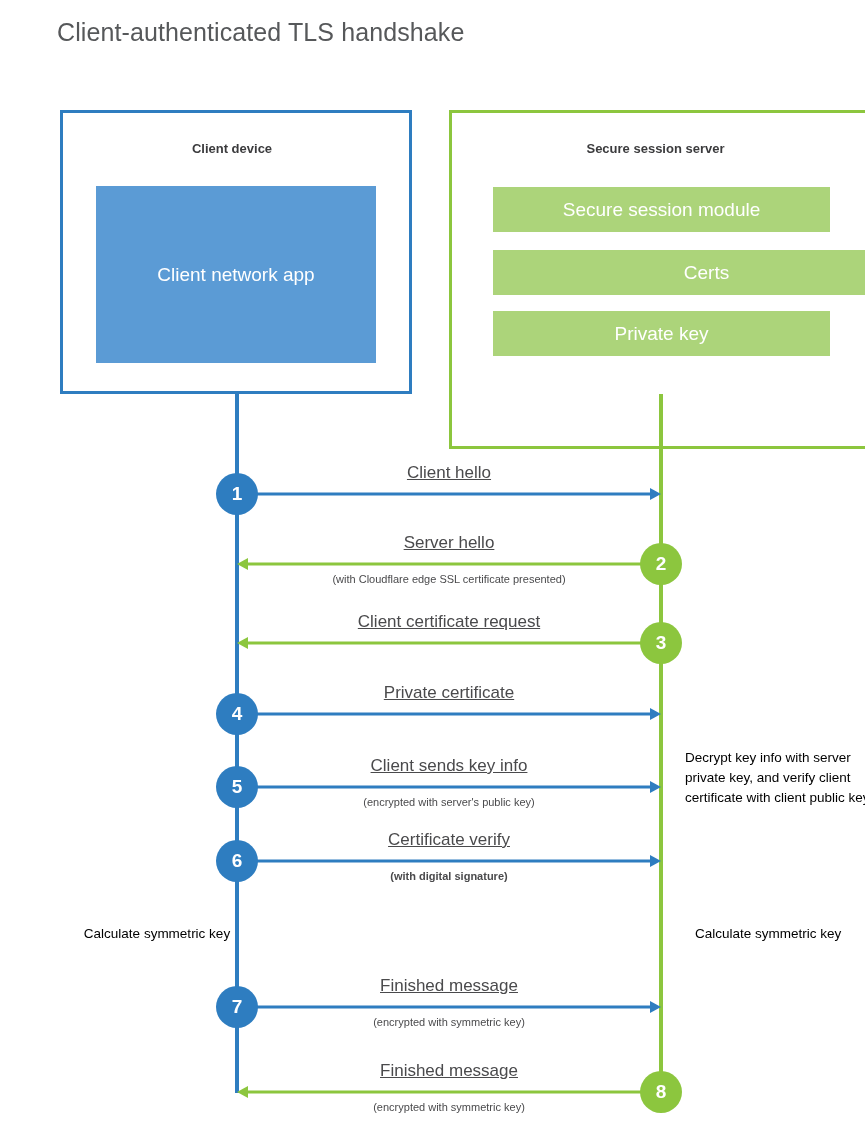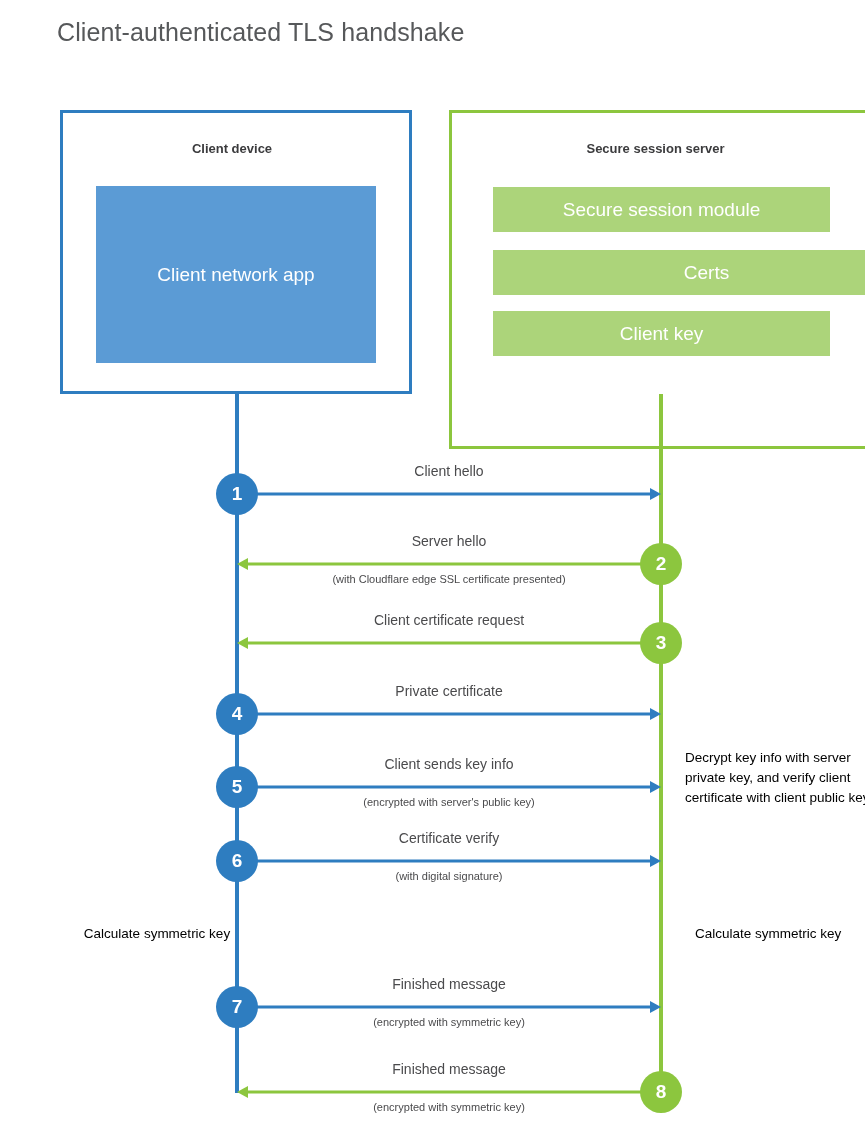--- a/index.html
+++ b/index.html
@@ -134,21 +134,22 @@
   }
 
   
   .msg-label {
     position: absolute;
     text-align: center;
     white-space: nowrap;
     color: #4a4a4c;
   }
   .msg-main {
-    font-size: 14px;
+    font-size: 17px;
+    text-decoration: underline;
   }
   .msg-sub {
     font-size: 11px;
   }
 
   
   .side-note {
     position: absolute;
     font-size: 13.5px;
     line-height: 1.48;
@@ -182,21 +183,21 @@
 
   <div class="actor-box" id="client-box">
     <div class="actor-title">Client device</div>
     <div id="client-app-block">Client network app</div>
   </div>
 
   <div class="actor-box" id="server-box">
     <div class="actor-title">Secure session server</div>
     <div class="server-bar" id="server-bar-0">Secure session module</div>
     <div class="server-bar" id="server-bar-1">Certs</div>
-    <div class="server-bar" id="server-bar-2">Client key</div>
+    <div class="server-bar" id="server-bar-2">Private key</div>
   </div>
 
   <div class="lifeline" id="client-lifeline"></div>
   <div class="lifeline" id="server-lifeline"></div>
 
   <div id="sequence-layer">
       <svg class="arrow-svg" width="428" height="18" style="left: 208px; top: 485px;">
         <line stroke="#2e7dc0" stroke-width="3" x1="2" y1="9" x2="415" y2="9"></line>
         <polygon fill="#2e7dc0" points="426,9 415,3 415,15"></polygon>
       </svg>
@@ -227,21 +228,21 @@
       </svg>
       <div class="step-circle client" style="top: 766px;">5</div>
       <div class="msg-label msg-main" style="left: 200px; width: 444px; top: 756px;">Client sends key info</div>
       <div class="msg-label msg-sub" style="left: 100px; width: 644px; top: 796px;">(encrypted with server's public key)</div>
       <svg class="arrow-svg" width="428" height="18" style="left: 208px; top: 852px;">
         <line stroke="#2e7dc0" stroke-width="3" x1="2" y1="9" x2="415" y2="9"></line>
         <polygon fill="#2e7dc0" points="426,9 415,3 415,15"></polygon>
       </svg>
       <div class="step-circle client" style="top: 840px;">6</div>
       <div class="msg-label msg-main" style="left: 200px; width: 444px; top: 830px;">Certificate verify</div>
-      <div class="msg-label msg-sub" style="left: 100px; width: 644px; top: 870px;">(with digital signature)</div>
+      <div class="msg-label msg-sub" style="left: 100px; width: 644px; top: 870px; font-weight: bold;">(with digital signature)</div>
       <svg class="arrow-svg" width="428" height="18" style="left: 208px; top: 998px;">
         <line stroke="#2e7dc0" stroke-width="3" x1="2" y1="9" x2="415" y2="9"></line>
         <polygon fill="#2e7dc0" points="426,9 415,3 415,15"></polygon>
       </svg>
       <div class="step-circle client" style="top: 986px;">7</div>
       <div class="msg-label msg-main" style="left: 200px; width: 444px; top: 976px;">Finished message</div>
       <div class="msg-label msg-sub" style="left: 100px; width: 644px; top: 1016px;">(encrypted with symmetric key)</div>
       <svg class="arrow-svg" width="428" height="18" style="left: 208px; top: 1083px;">
         <line stroke="#8cc63e" stroke-width="3" x1="13" y1="9" x2="426" y2="9"></line>
         <polygon fill="#8cc63e" points="2,9 13,3 13,15"></polygon>

